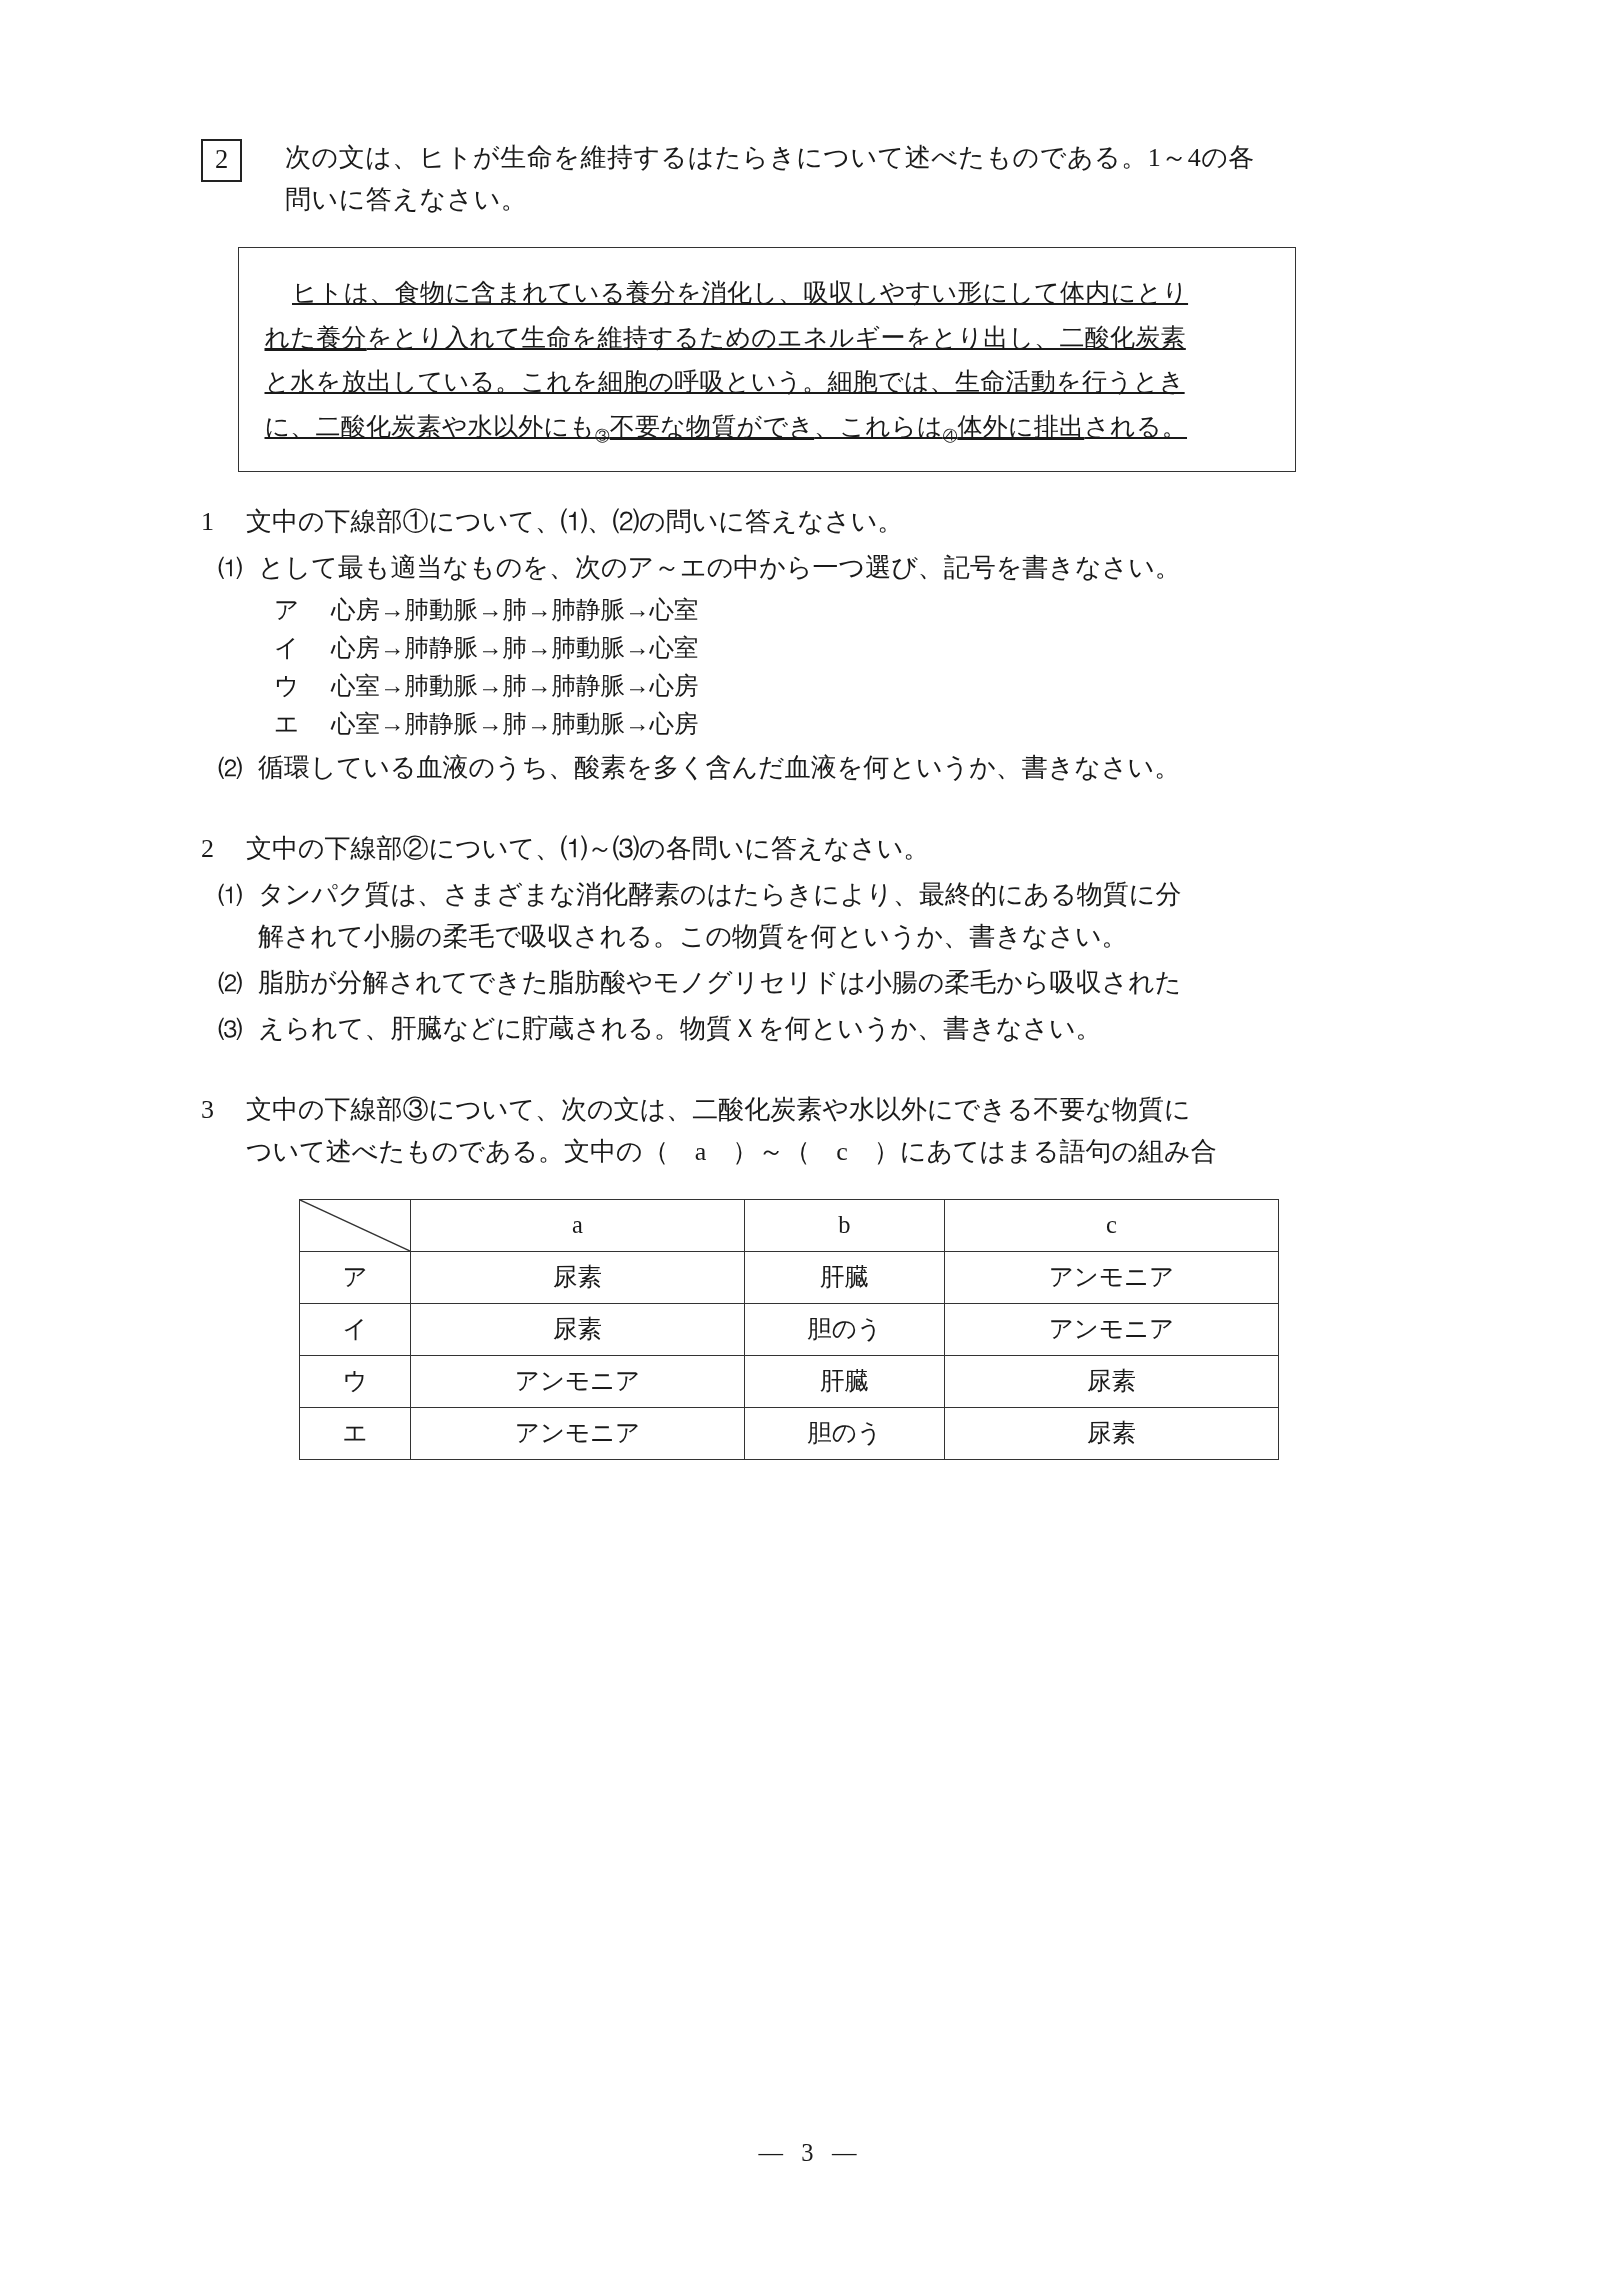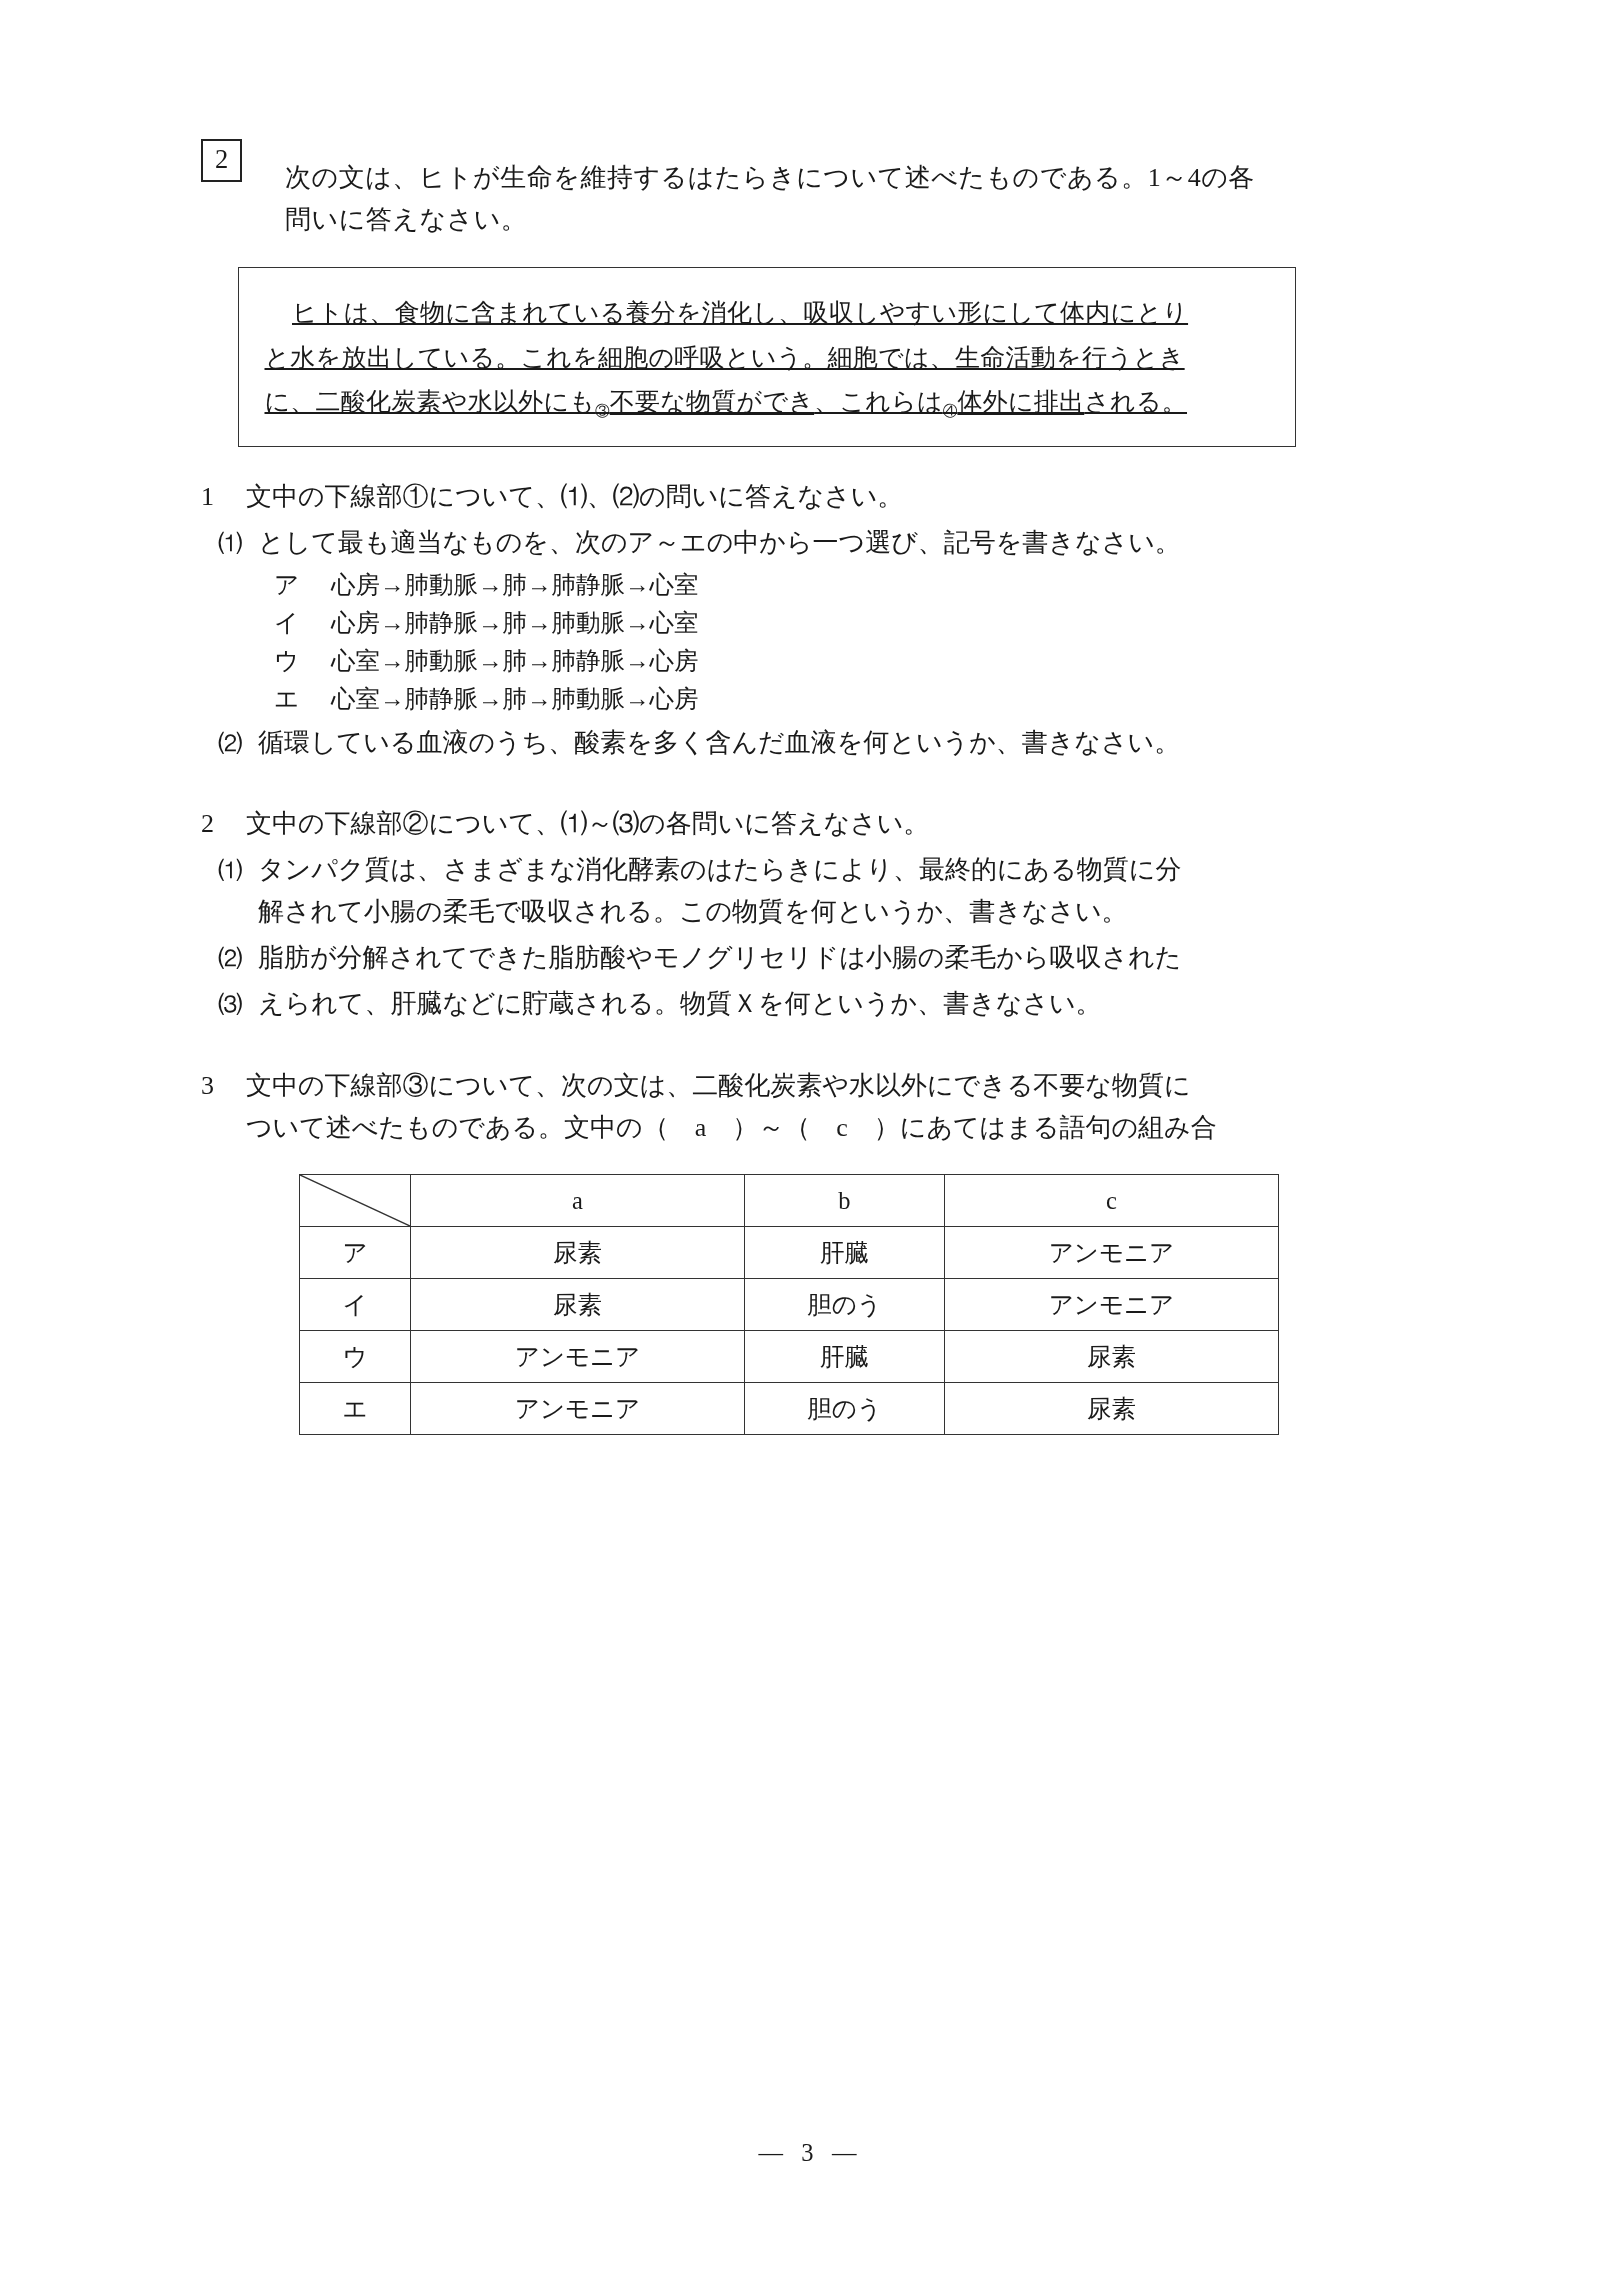--- a/index.html
+++ b/index.html
@@ -43,21 +43,20 @@
     text-align: center;
     font-family: "Liberation Serif", serif;
     flex: 0 0 auto;
     margin-top: 2px;
   }
   .qnum-text {
     margin-left: 43px;
     font-size: 26px;
     line-height: 1.62;
     letter-spacing: 0.02em;
-    margin-top: 20px;
   }
   .indent-1 { text-indent: 1.1em; }
 
   
   .passage-box {
     border: 1.6px solid #333;
     margin: 25.5px 0 0 37px;
     width: 1058px;
     box-sizing: border-box;
     padding: 23.5px 25.5px 21.6px 25.5px;
@@ -178,20 +177,23 @@
     <div class="qnum-row">
       <div class="qnum-box">2</div>
       <div class="qnum-text">
         <div>次の文は、ヒトが生命を維持するはたらきについて述べたものである。1～4の各</div>
         <div>問いに答えなさい。</div>
       </div>
     </div>
 
     <div class="passage-box">
       <div class="indent-1"><span>ヒトは、食物に含まれている養分を消化し、吸収しやすい形にして体内にとり</span></div>
+      <div>
+        <span class="u">れた養分</span><span>をとり入れて生命を維持するためのエネルギーをとり出し、二酸化炭素</span>
+      </div>
       <div><span>と水を放出している。これを細胞の呼吸という。細胞では、生命活動を行うとき</span></div>
       <div>
         <span>に、二酸化炭素や水以外にも</span><span class="marknum">③</span><span class="u">不要な物質ができ</span><span>、これらは</span><span class="marknum">④</span><span class="u">体外に排出</span><span>される。</span>
       </div>
     </div>
 
     <div class="sec">
       <div class="sec-head">
         <div class="sec-num">1</div>
         <div class="sec-body">文中の下線部①について、⑴、⑵の問いに答えなさい。</div>

